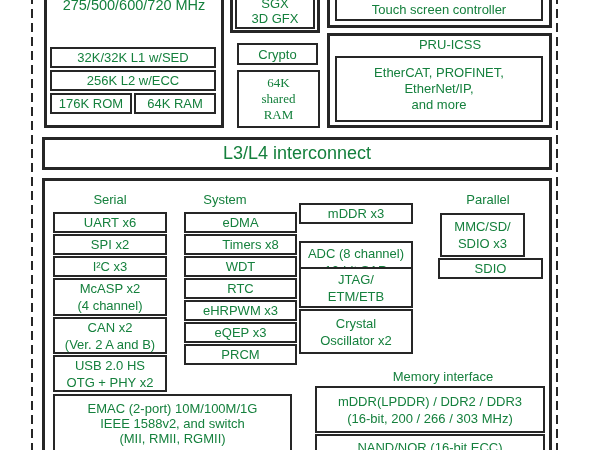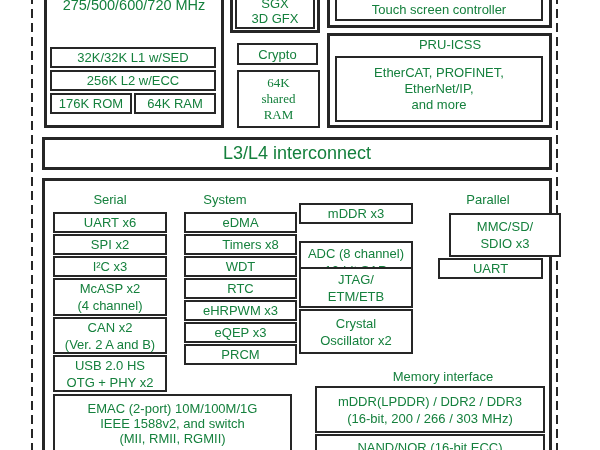--- a/index.html
+++ b/index.html
@@ -107,23 +107,23 @@
   <div class="box" style="left:184px; top:344px; width:113px; height:21px;">PRCM</div>
 
   <div class="box" style="left:299px; top:203px; width:114px; height:21px;">mDDR x3</div>
   <div class="box" style="left:299px; top:225px; width:114px; height:41px;margin-top:16px;">ADC (8 channel)
 12-bit SAR</div>
   <div class="box" style="left:299px; top:267px; width:114px; height:41px;">JTAG/
 ETM/ETB</div>
   <div class="box" style="left:299px; top:309px; width:114px; height:45px;">Crystal
 Oscillator x2</div>
 
-  <div class="box" style="left:449px; top:213px; width:112px; height:44px;">MMC/SD/
+  <div class="box" style="left:440px; top:213px; width:85px; height:44px;">MMC/SD/
 SDIO x3</div>
-  <div class="box" style="left:438px; top:258px; width:105px; height:21px;">UART</div>
+  <div class="box" style="left:438px; top:258px; width:105px; height:21px;">SDIO</div>
 
   <div class="label" style="left:373px; top:369px; width:140px;">Memory interface</div>
   <div class="box" style="left:315px; top:386px; width:230px; height:47px;">mDDR(LPDDR) / DDR2 / DDR3
 (16-bit, 200 / 266 / 303 MHz)</div>
   <div class="box align-start" style="left:315px; top:434px; width:230px; height:36px; padding-top:3px;">NAND/NOR (16-bit ECC)</div>
 
   <div class="box align-start lh15" style="left:53px; top:394px; width:239px; height:66px; padding-top:5px;">EMAC (2-port) 10M/100M/1G
 IEEE 1588v2, and switch
 (MII, RMII, RGMII)</div>
 

